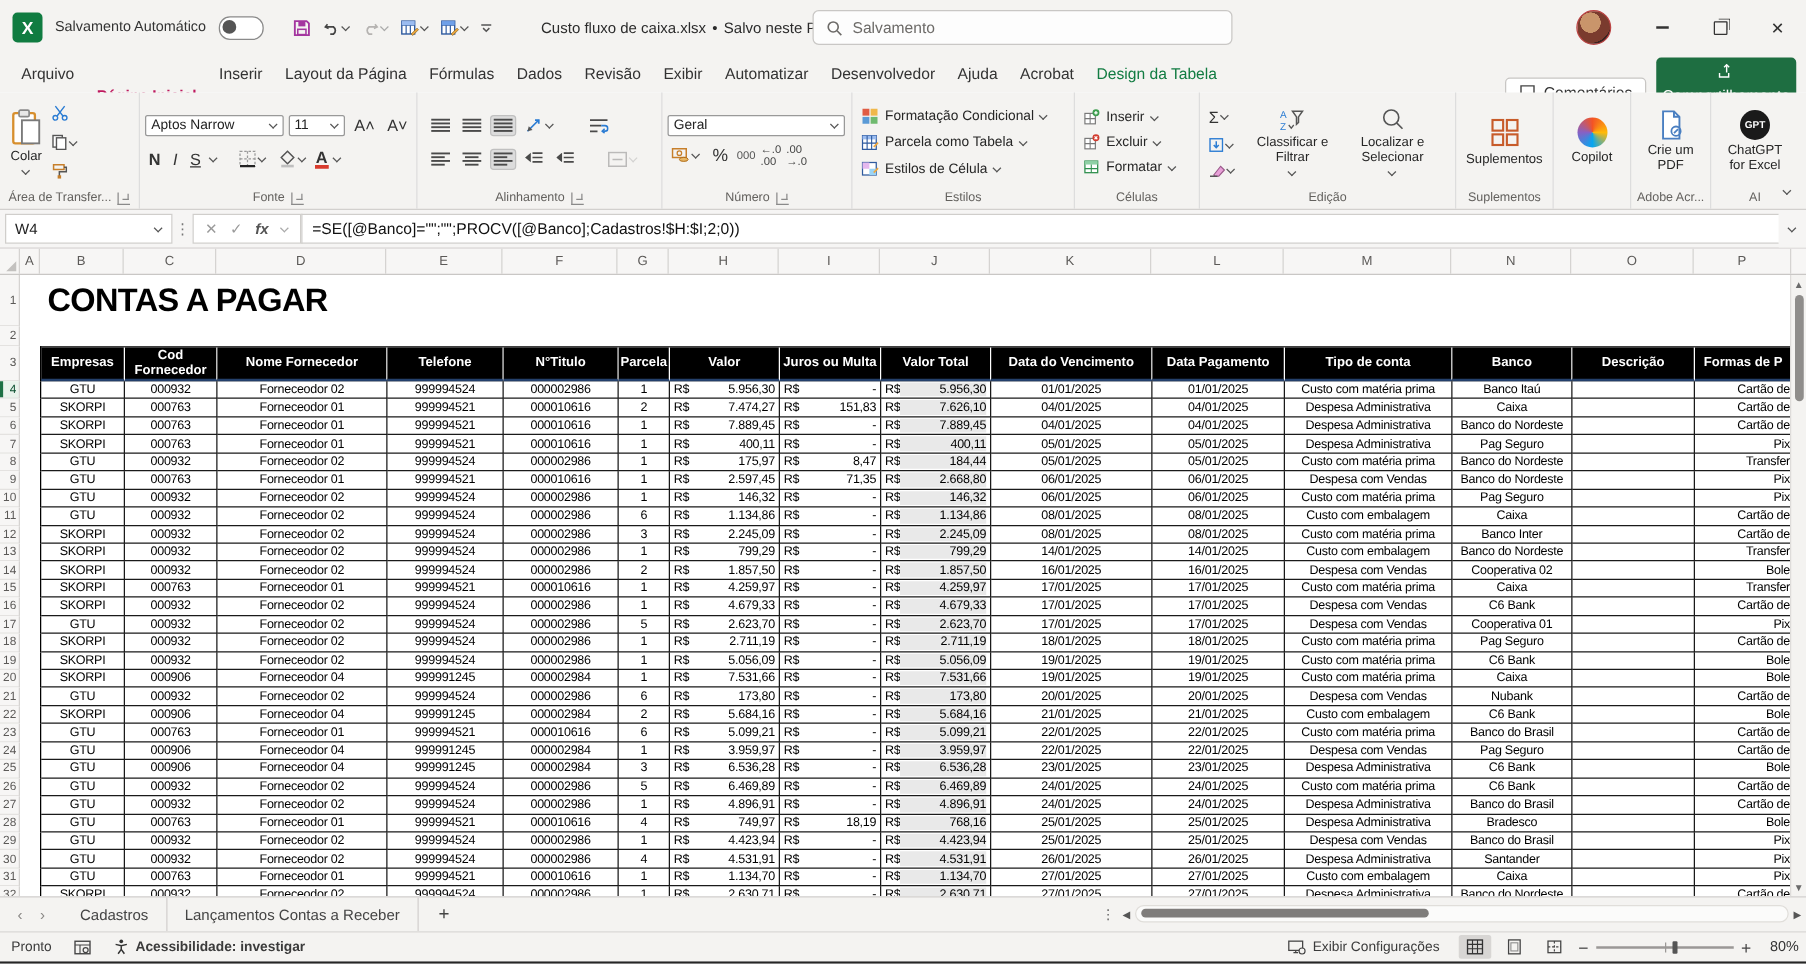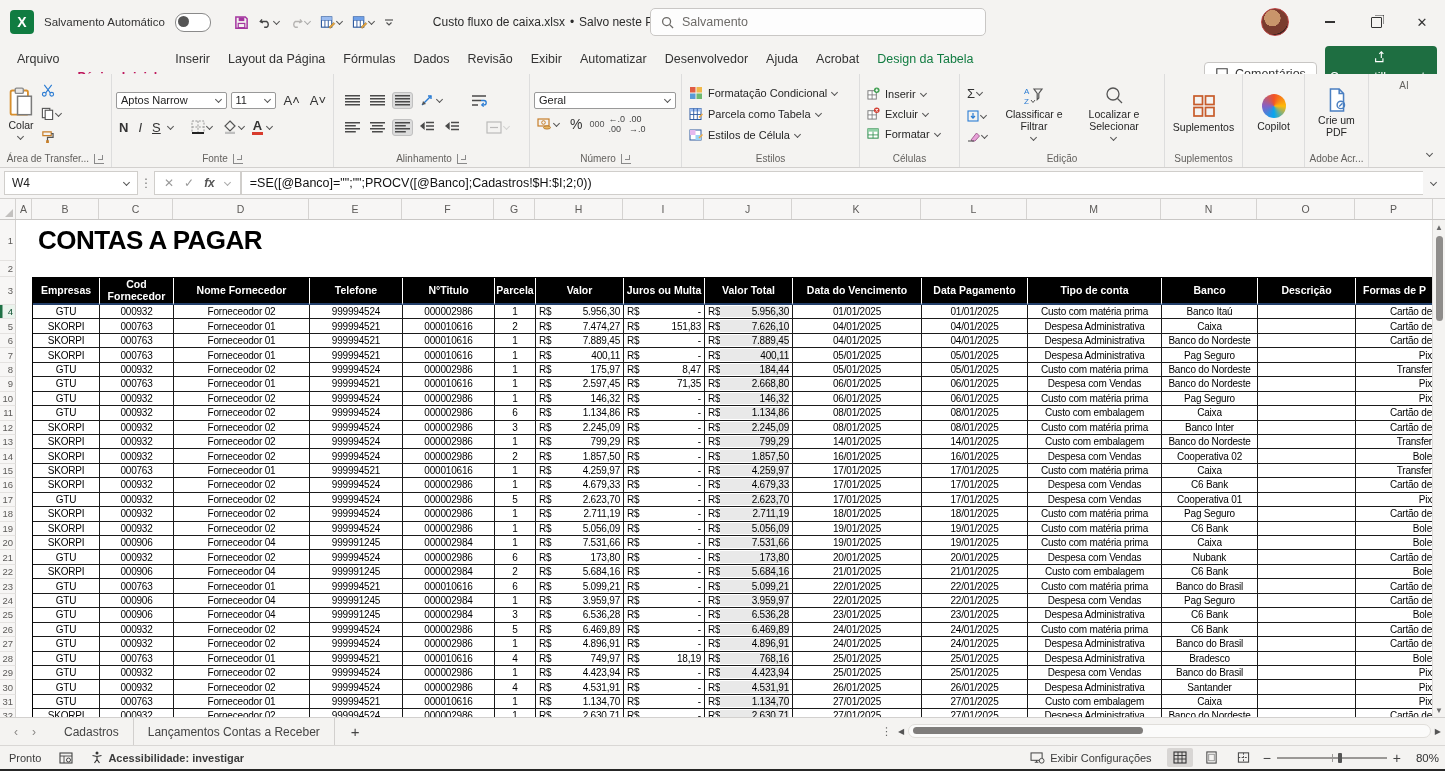--- a/index.html
+++ b/index.html
@@ -600,20 +600,26 @@
             </svg>
           <span>Crie um PDF</span>
         </div>
       </div>
       <div class="rg-label">
           <span>Adobe Acr...</span>
         </div>
     </div>
 
     <div class="rgroup" style="width:70px;border-right:none">
+      <div class="rg-body" style="justify-content:center;">
+        <div class="bigbtn">
+          <div style="width:24px;height:24px;border-radius:50%;background:#1a1a1a;color:#fff;font-size:8px;font-weight:bold;display:flex;align-items:center;justify-content:center;">GPT</div>
+          <span>ChatGPT for Excel</span>
+        </div>
+      </div>
       <div class="rg-label">
           <span>AI</span>
         </div>
     </div>
 
     <div class="rib-collapse"><span class="chev"></span></div>
   </div>
 
   <div class="fbar">
     <div class="namebox">

